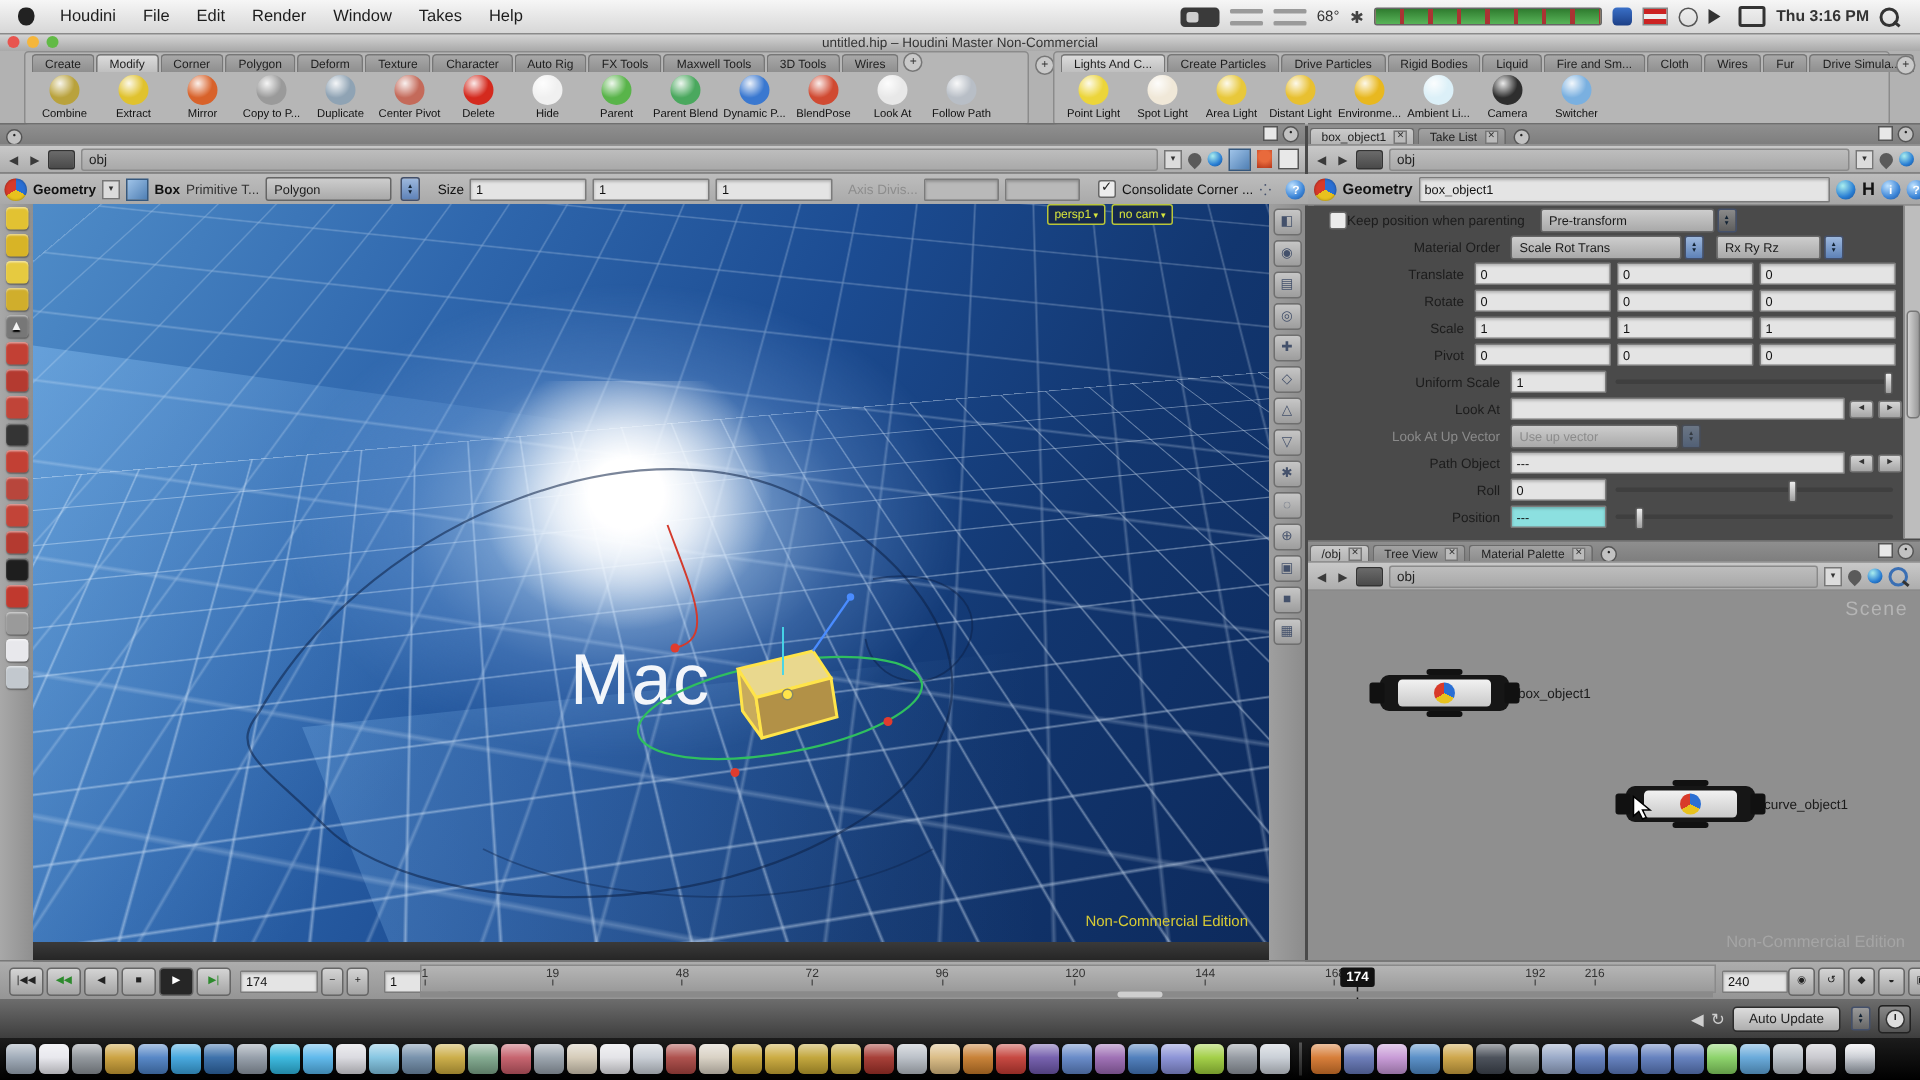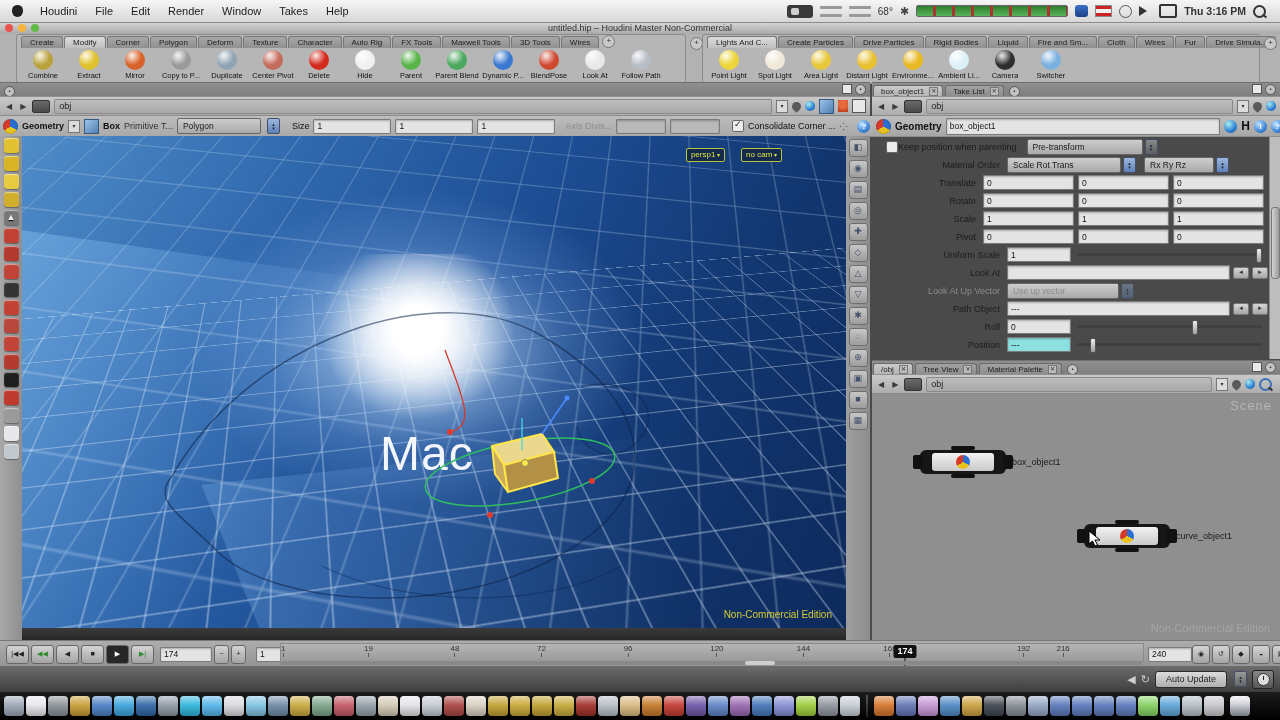--- a/index.html
+++ b/index.html
@@ -457,21 +457,21 @@
       <polygon points="470,310 520,298 532,316 482,329" fill="#e9d88e" stroke="#ffe44a" stroke-width="2"></polygon>
       <polygon points="470,310 482,329 486,356 473,338" fill="#c8ab5c" stroke="#ffe44a" stroke-width="2"></polygon>
       <polygon points="482,329 532,316 536,342 486,356" fill="#b29147" stroke="#ffe44a" stroke-width="2"></polygon>
       <line x1="520" y1="298" x2="545" y2="262" stroke="#4a8cff" stroke-width="1.5"></line>
       <line x1="500" y1="314" x2="500" y2="282" stroke="#47d6e8" stroke-width="1.3"></line>
       <circle cx="503" cy="327" r="3.5" fill="#ffe44a" stroke="#886" stroke-width="1"></circle>
       <circle cx="545" cy="262" r="2.5" fill="#4a8cff"></circle>
     </g>
   </svg>
 
-  <div class="abs row" style="right:64px;top:12px;gap:16px">
+  <div class="abs row" style="right:64px;top:0;gap:4px">
     <span class="vbadge">persp1</span>
     <span class="vbadge">no cam</span>
   </div>
   <div id="watermark">Non-Commercial Edition</div>
 </div>
 <div id="vpbottom"></div>
 
 <div id="rcol">
 
 <span class="ric">◧</span>

